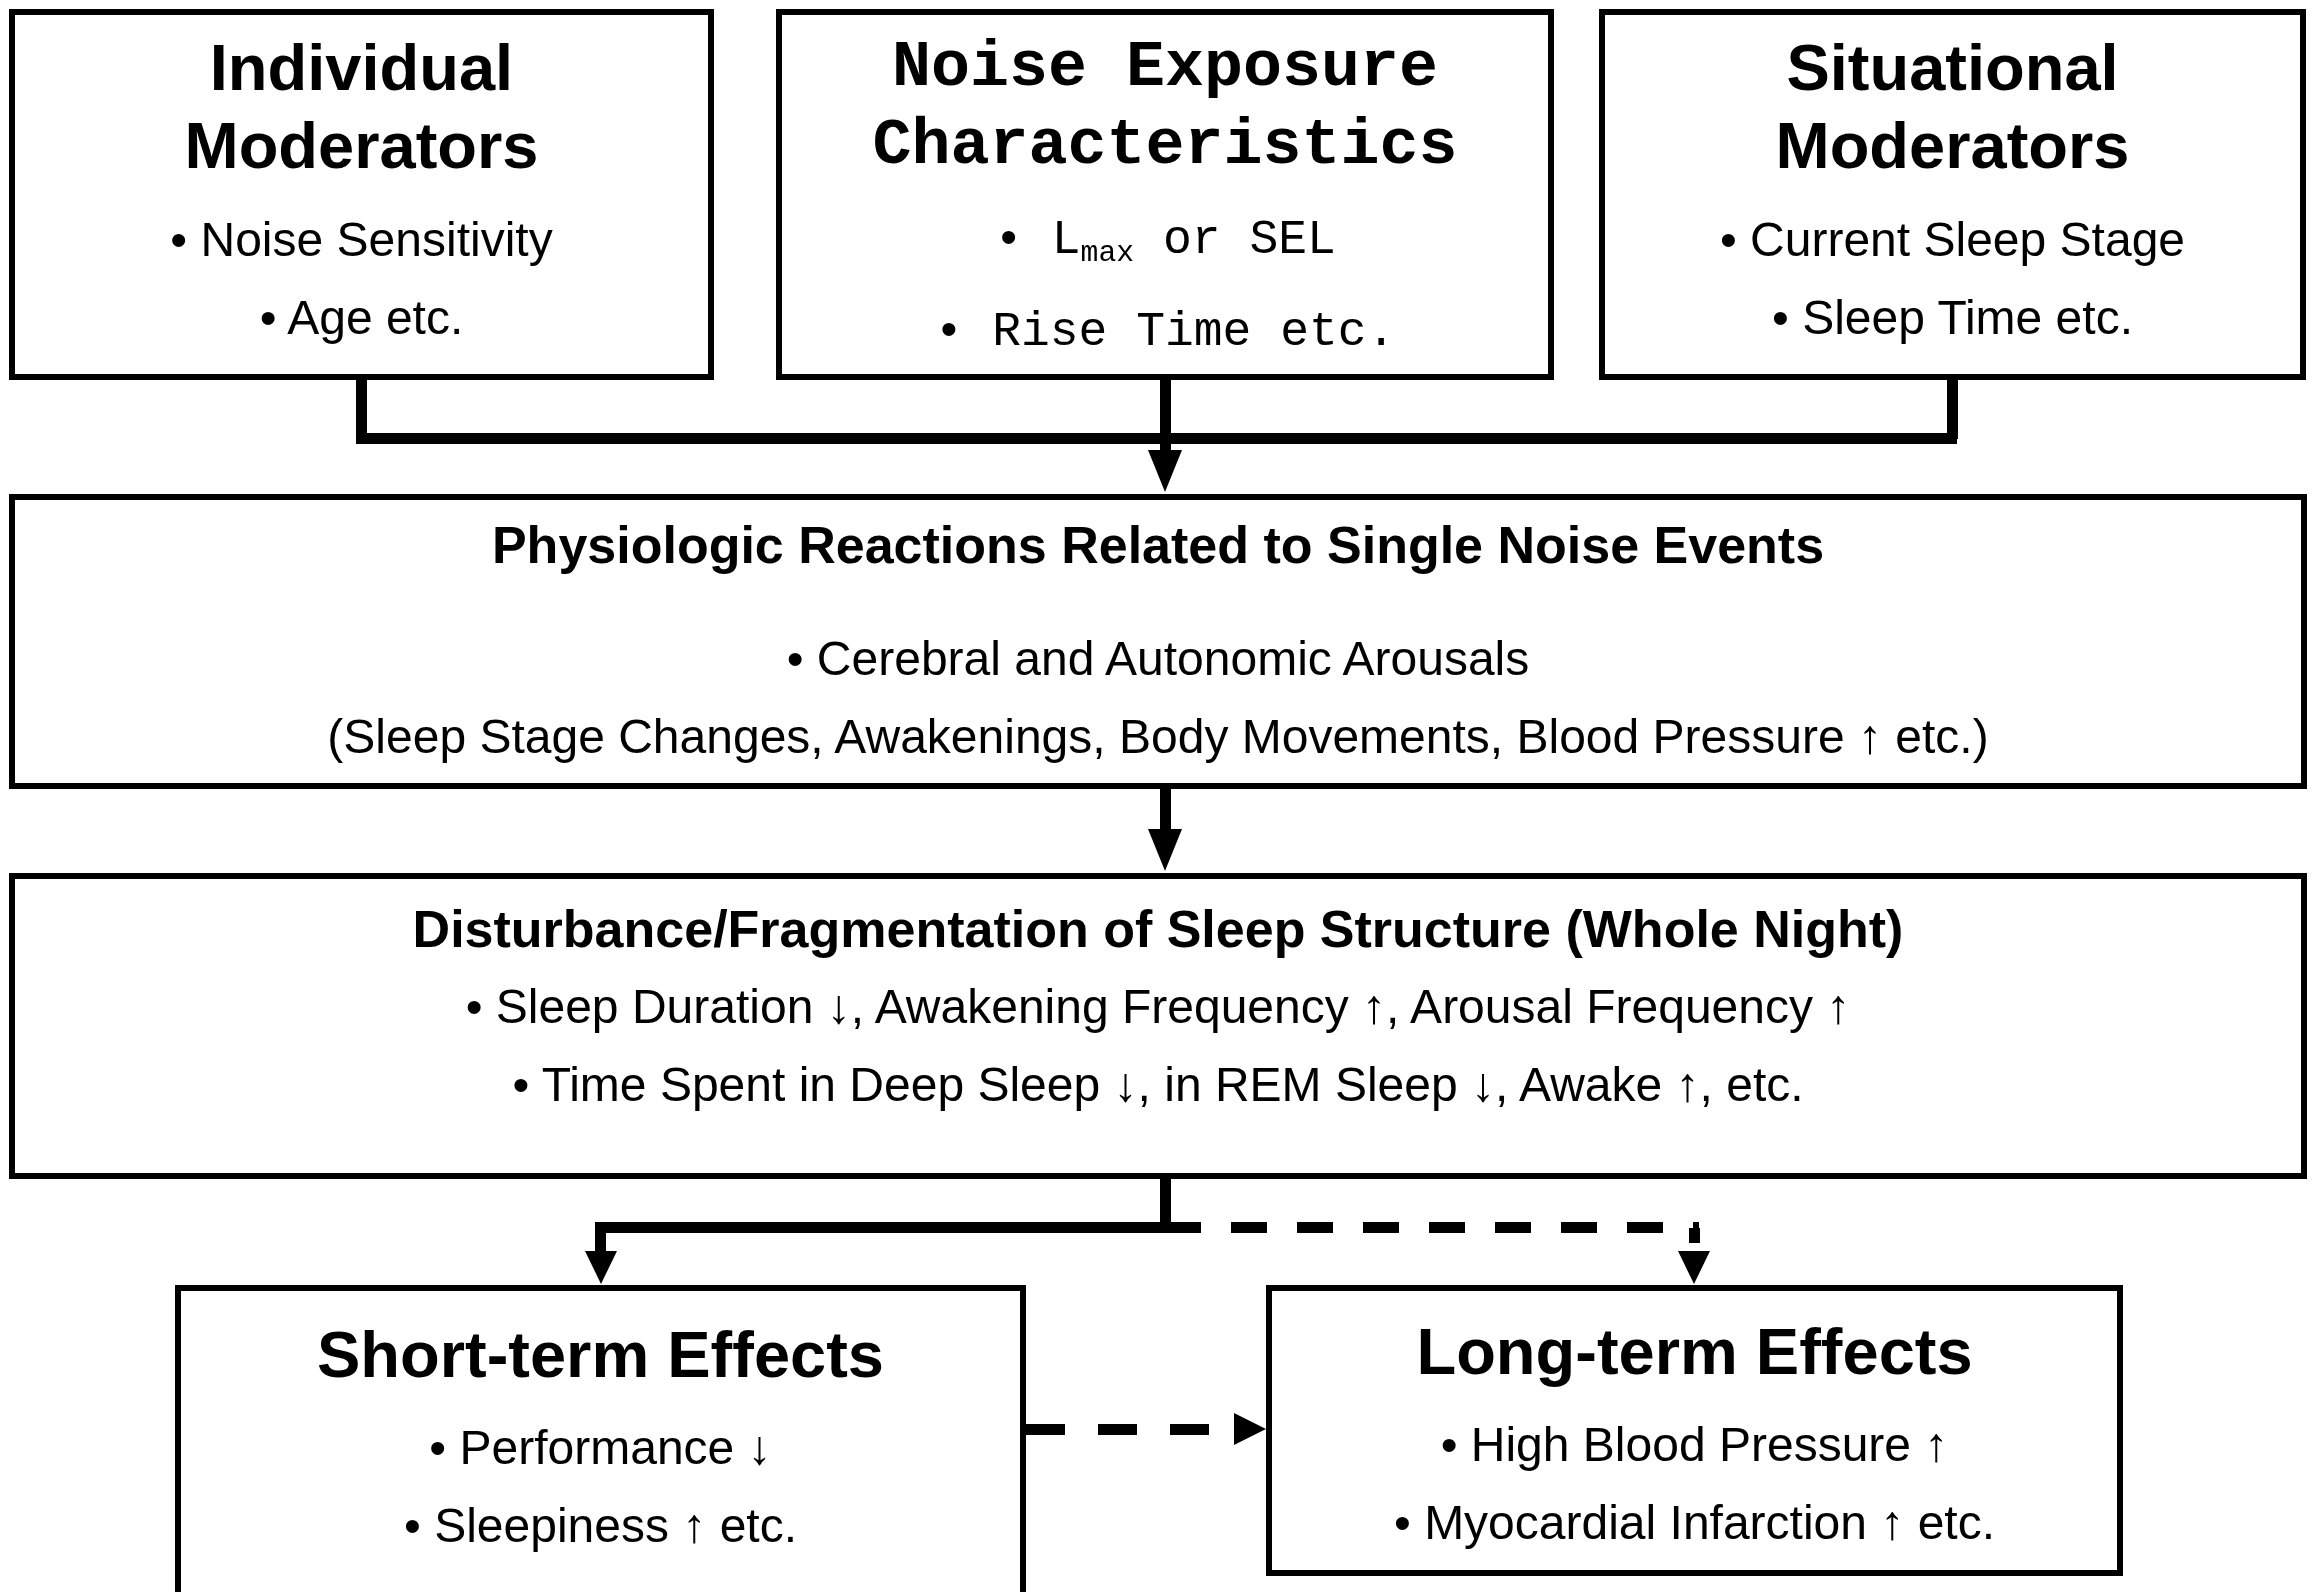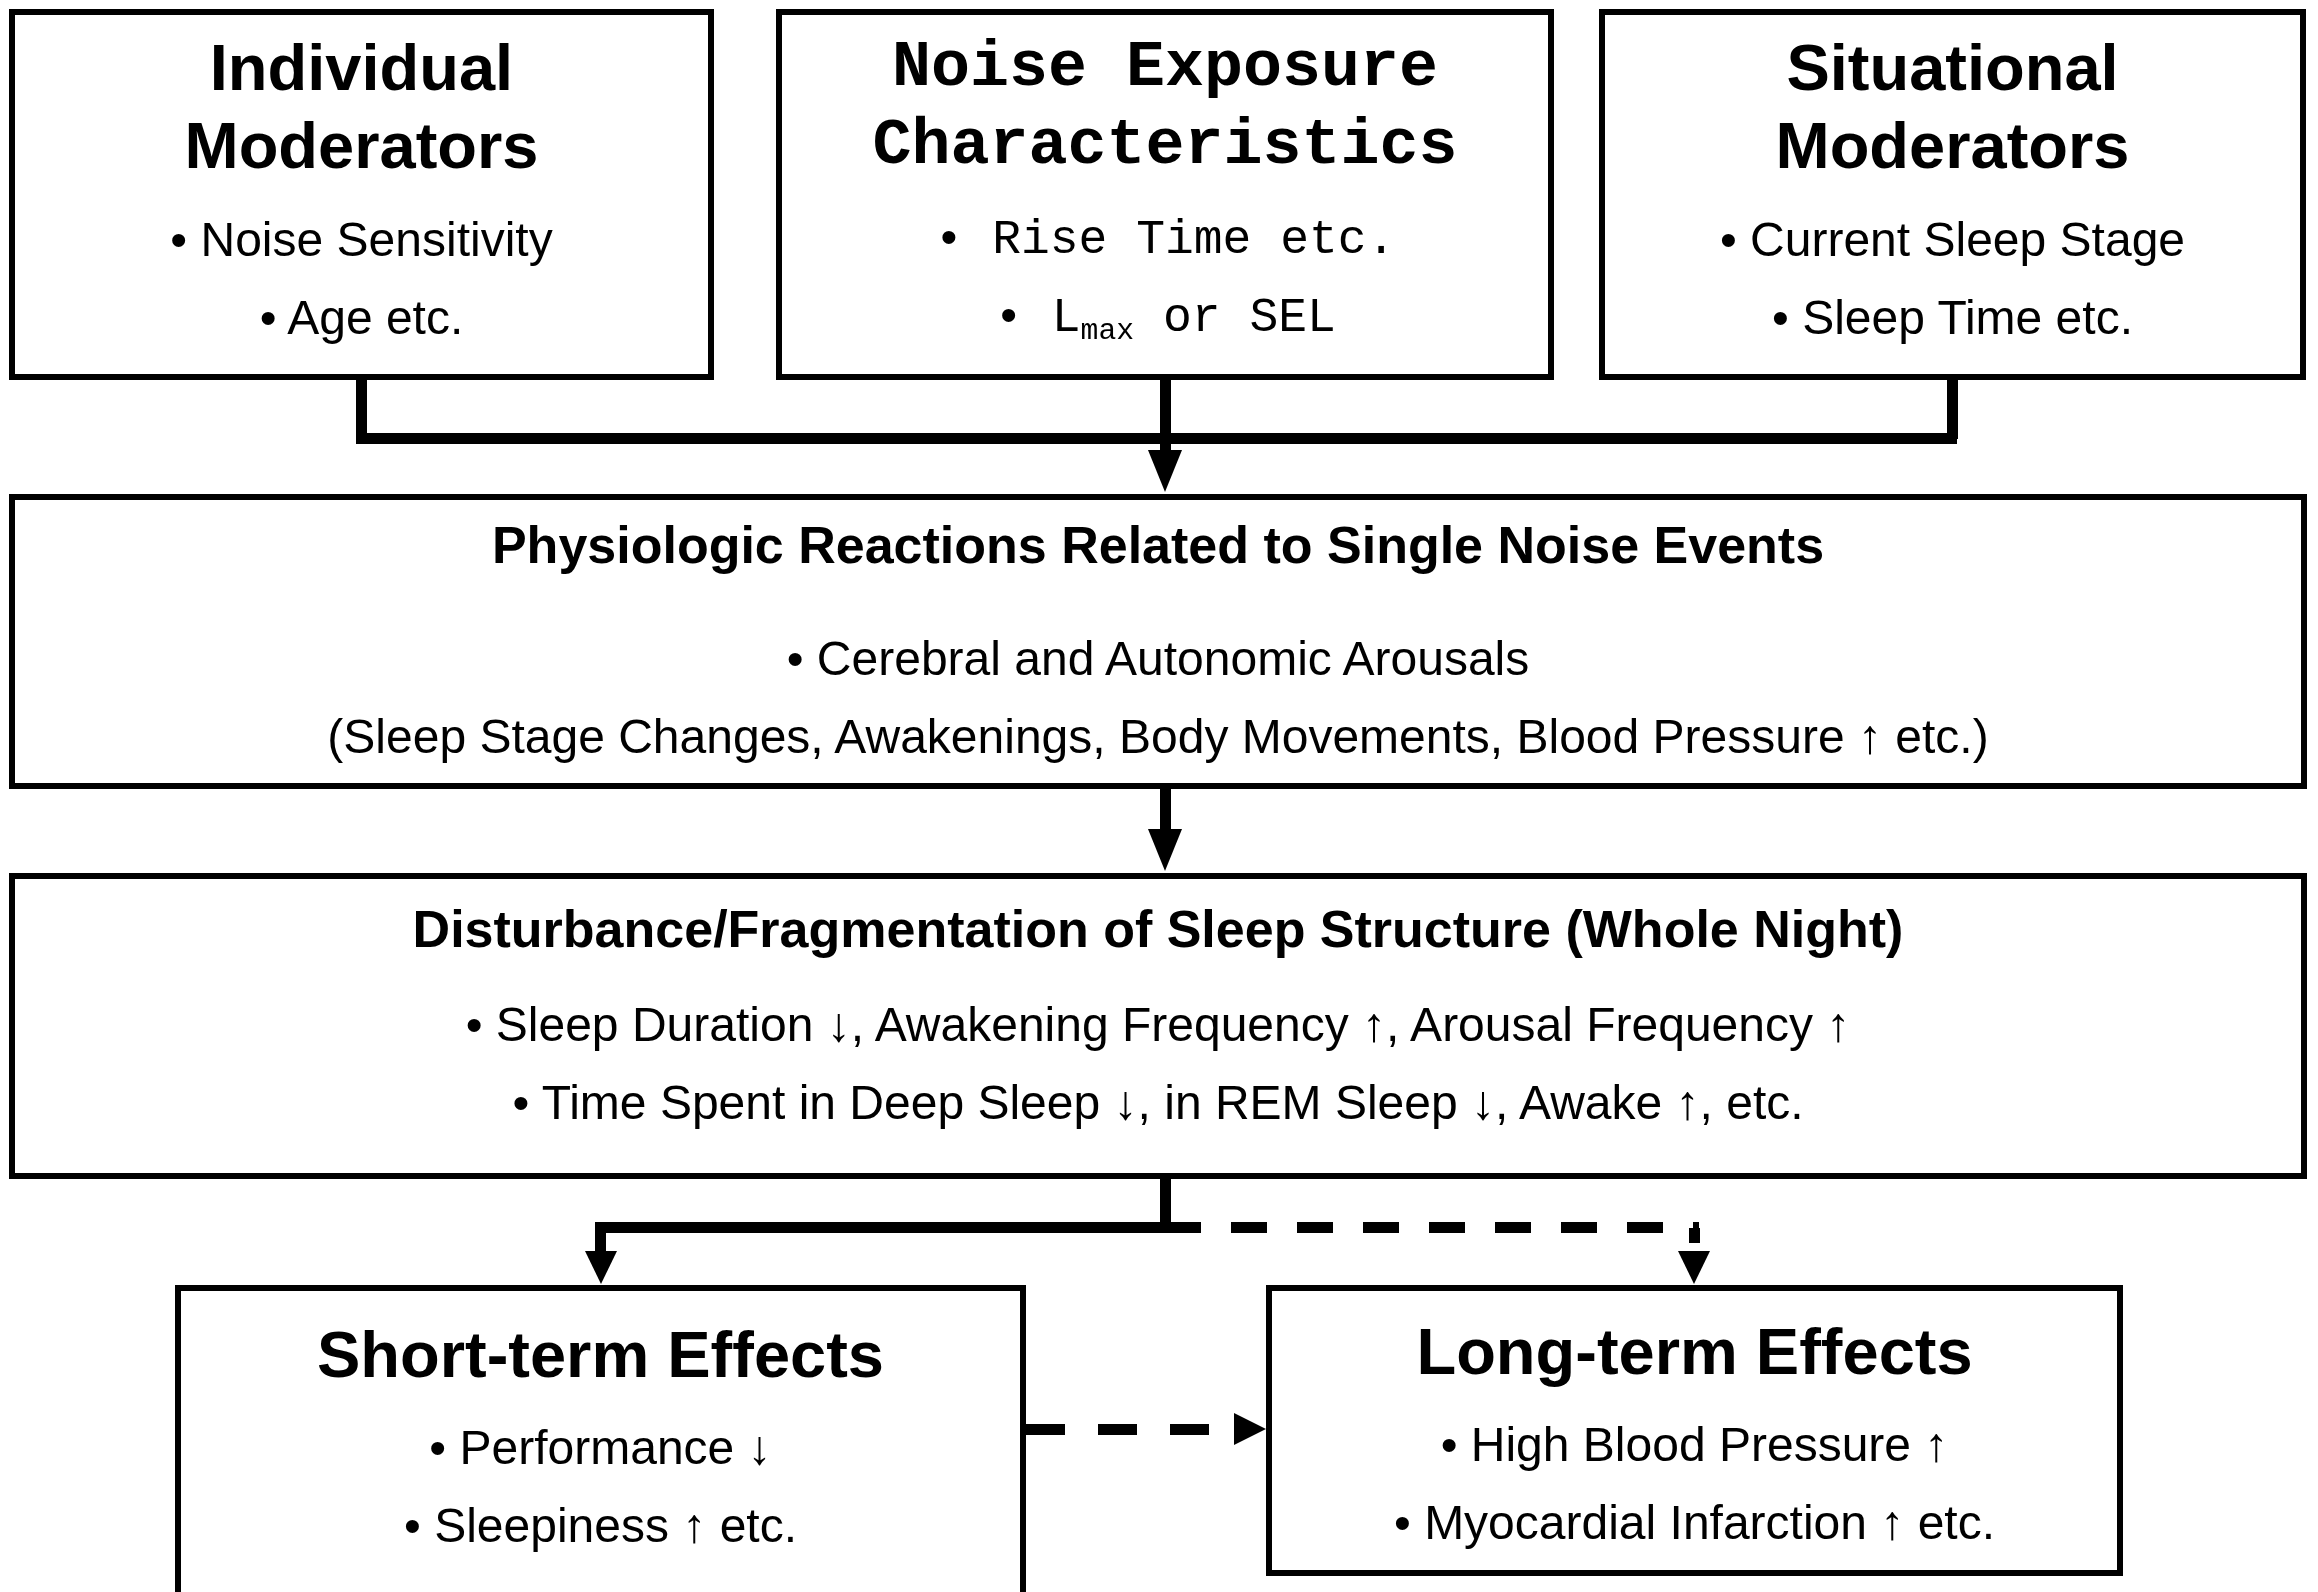--- a/index.html
+++ b/index.html
@@ -41,21 +41,21 @@
   #box-noise        { left: 776px; top: 9px;   width: 778px; height: 371px; padding-top: 13.6px; font-family: Liberation Mono, monospace; }
   #box-situational  { left: 1599px; top: 9px;   width: 707px;  height: 371px; padding-top: 13.6px; }
   #box-physiologic  { left: 9px;   top: 494px;  width: 2298px; height: 295px; padding-top: 6px; }
   #box-disturbance  { left: 9px;   top: 873px; width: 2298px; height: 306px; padding-top: 10.5px; }
   #box-short        { left: 175px;  top: 1285px; width: 851px; height: 359px; padding-top: 25px; }
   #box-long         { left: 1266px; top: 1285px; width: 857px; height: 291px; padding-top: 22px; }
   #box-individual .bullets,
   #box-noise .bullets,
   #box-situational .bullets { margin-top: 16.6px; }
   #box-physiologic .bullets { margin-top: 36px; }
-  #box-disturbance .bullets { margin-top: 18px; }
+  #box-disturbance .bullets { }
   #box-short .bullets,
   #box-long .bullets { margin-top: 15px; }
   
   .line { position: absolute; background: #000000; }
   .dash-h {
     position: absolute;
     background: repeating-linear-gradient(to right, #000000 0 39px, transparent 39px 72px);
   }
   .dash-h-fine {
     position: absolute;
@@ -102,22 +102,22 @@
       <div>• Age etc.</div>
     </div>
   </div>
 
   <div class="box" id="box-noise">
     <div class="title">
       <div>Noise Exposure</div>
       <div>Characteristics</div>
     </div>
     <div class="bullets">
+      <div><span>• L</span><span class="sub">max</span><span> or SEL</span></div>
       <div>• Rise Time etc.</div>
-      <div><span>• L</span><span class="sub">max</span><span> or SEL</span></div>
     </div>
   </div>
 
   <div class="box" id="box-situational">
     <div class="title">
       <div>Situational</div>
       <div>Moderators</div>
     </div>
     <div class="bullets">
       <div>• Current Sleep Stage</div>

